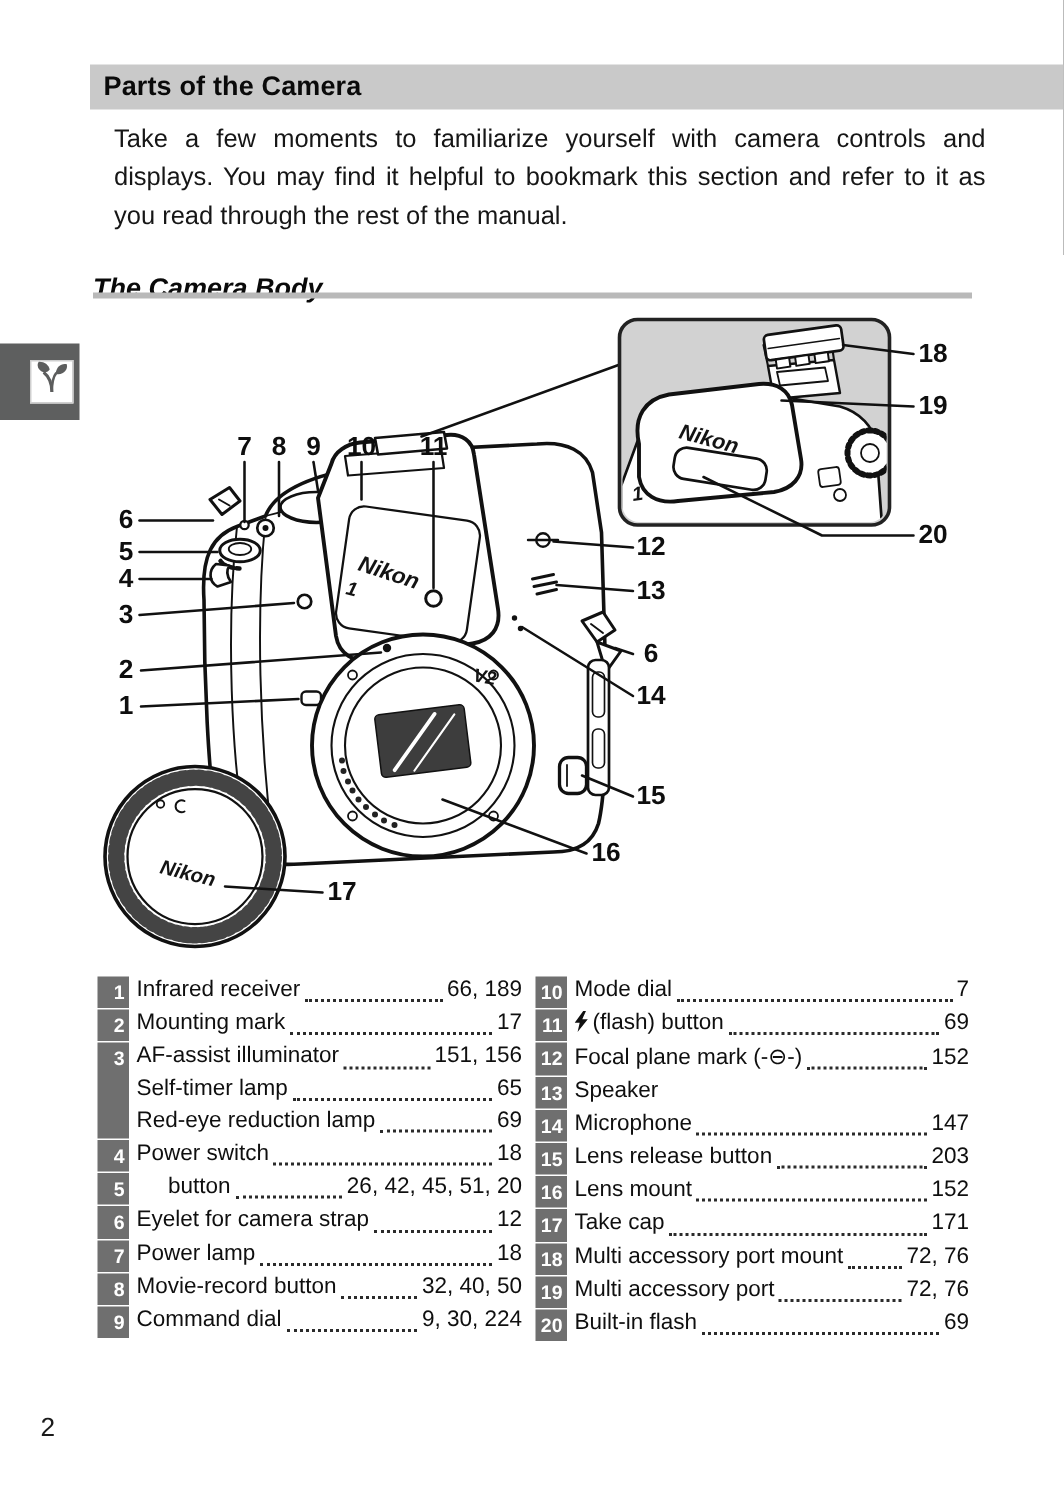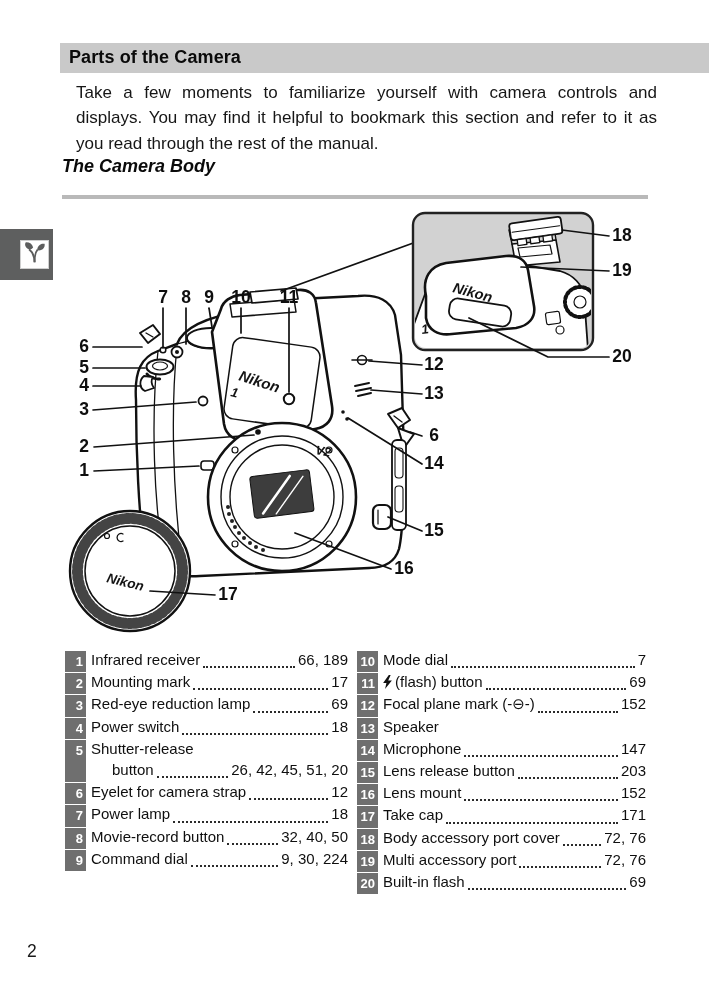--- a/index.html
+++ b/index.html
@@ -13,21 +13,21 @@
     background:var(--header_bar,#c9c9c9);
     font-size:18px;font-weight:700;line-height:29px;
     padding-left:9px;box-sizing:border-box;color:#0a0a0a;
     letter-spacing:.1px;
   }
   .intro{
     position:absolute;top:80px;left:76px;width:581px;
     font-size:17px;line-height:25.3px;text-align:justify;color:#161616;
   }
   .section-title{
-    position:absolute;top:156px;left:62px;
+    position:absolute;top:182px;left:62px;
     font-size:18px;font-weight:700;font-style:italic;color:#0a0a0a;
   }
   .section-rule{
     position:absolute;top:195px;left:62px;width:586px;height:4px;
     background:var(--rule,#b9b9b9);
   }
   .chapter-tab{
     position:absolute;top:229px;left:0;width:53px;height:51px;
     background:var(--tab,#5e5f5f);
   }
@@ -275,42 +275,49 @@
             <span class="lbl">Mounting mark</span>
             <span class="dots"></span>
             <span class="pg">17</span>
           </div>
         </div>
       </div>
       <div class="entry">
         <div class="badge">3</div>
         <div class="lines">
           <div class="line">
+            <span class="lbl">AF-assist illuminator</span>
+            <span class="dots"></span>
+            <span class="pg">151, 156</span>
+          </div>
+          <div class="line">
+            <span class="lbl">Self-timer lamp</span>
+            <span class="dots"></span>
+            <span class="pg">65</span>
+          </div>
+          <div class="line">
             <span class="lbl">Red-eye reduction lamp</span>
             <span class="dots"></span>
             <span class="pg">69</span>
           </div>
         </div>
       </div>
       <div class="entry">
         <div class="badge">4</div>
         <div class="lines">
           <div class="line">
             <span class="lbl">Power switch</span>
             <span class="dots"></span>
             <span class="pg">18</span>
           </div>
         </div>
       </div>
       <div class="entry">
         <div class="badge">5</div>
         <div class="lines">
-          <div class="line">
-            <span class="lbl">Shutter-release</span>
-          </div>
           <div class="line indent">
             <span class="lbl">button</span>
             <span class="dots"></span>
             <span class="pg">26, 42, 45, 51, 20</span>
           </div>
         </div>
       </div>
       <div class="entry">
         <div class="badge">6</div>
         <div class="lines">
@@ -430,21 +437,21 @@
             <span class="lbl">Take cap</span>
             <span class="dots"></span>
             <span class="pg">171</span>
           </div>
         </div>
       </div>
       <div class="entry">
         <div class="badge">18</div>
         <div class="lines">
           <div class="line">
-            <span class="lbl">Body accessory port cover</span>
+            <span class="lbl">Multi accessory port mount</span>
             <span class="dots"></span>
             <span class="pg">72, 76</span>
           </div>
         </div>
       </div>
       <div class="entry">
         <div class="badge">19</div>
         <div class="lines">
           <div class="line">
             <span class="lbl">Multi accessory port</span>

